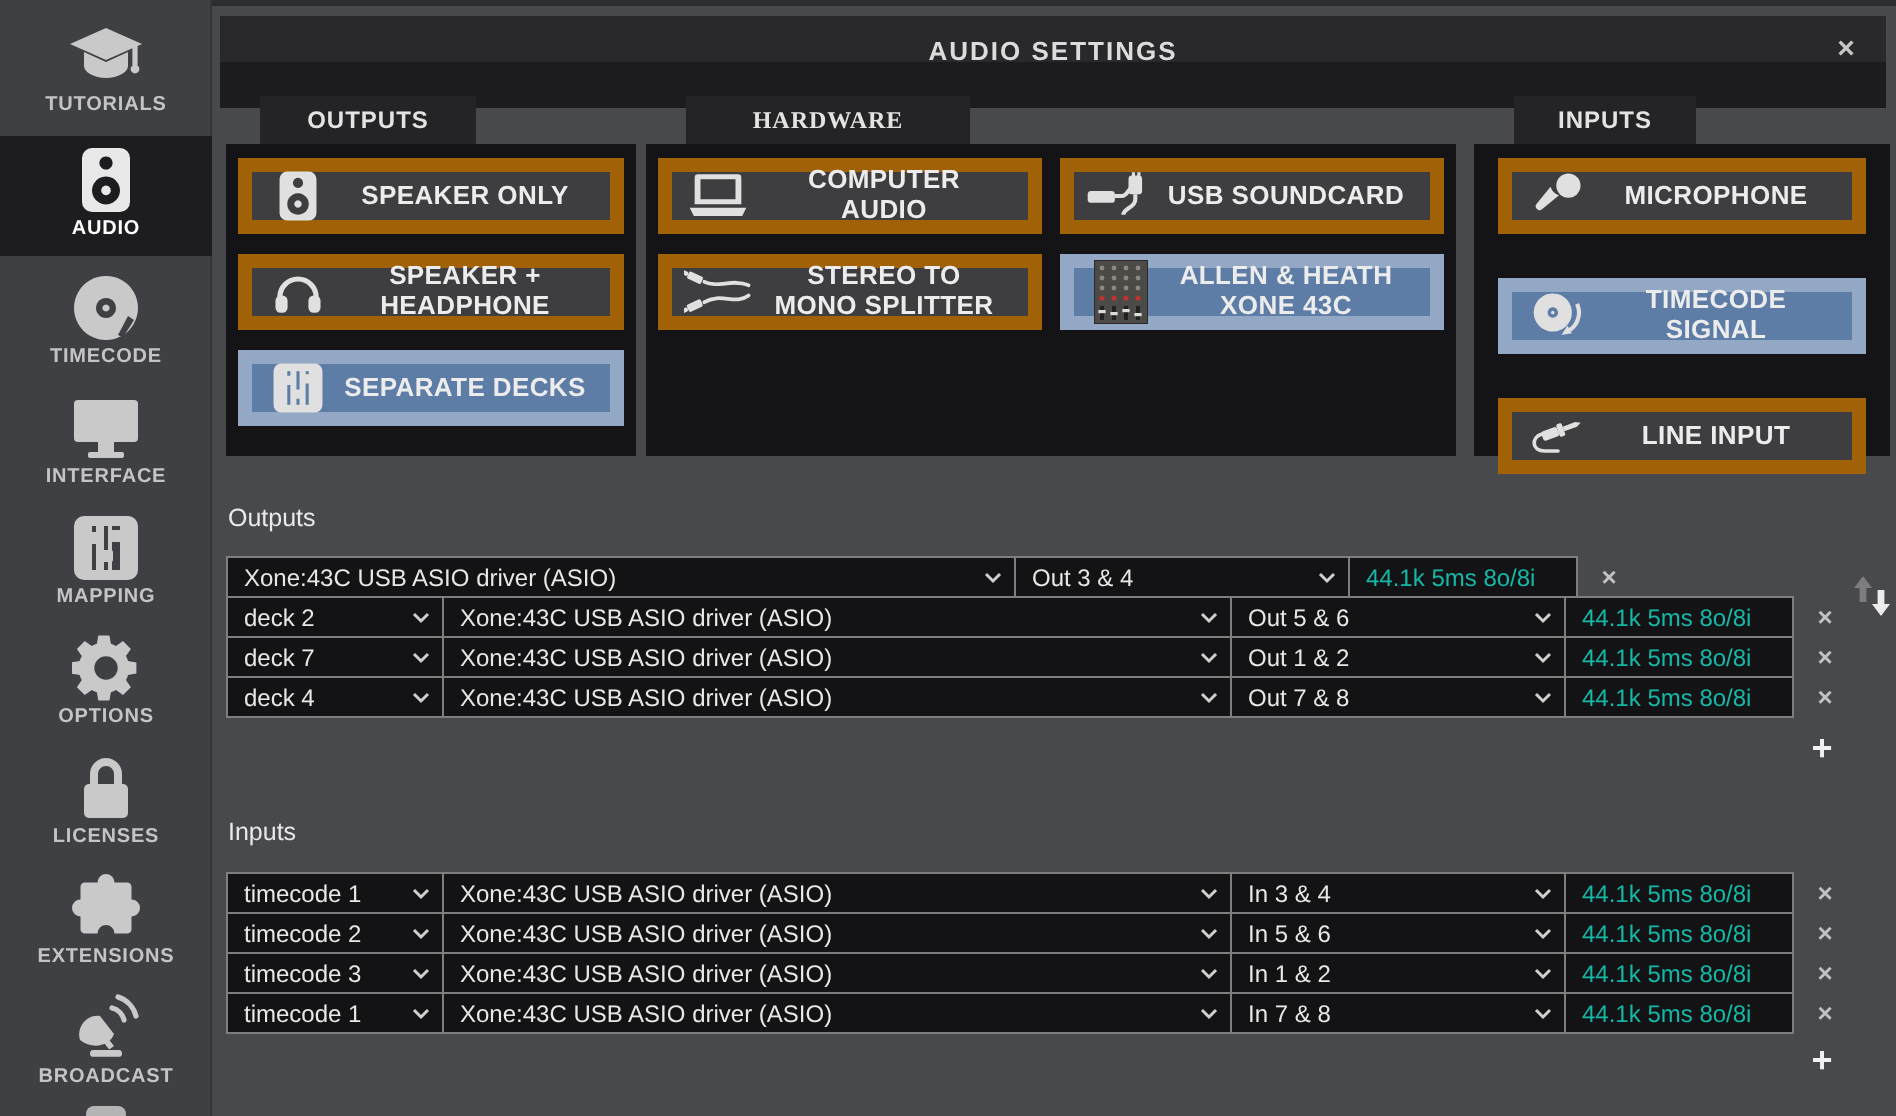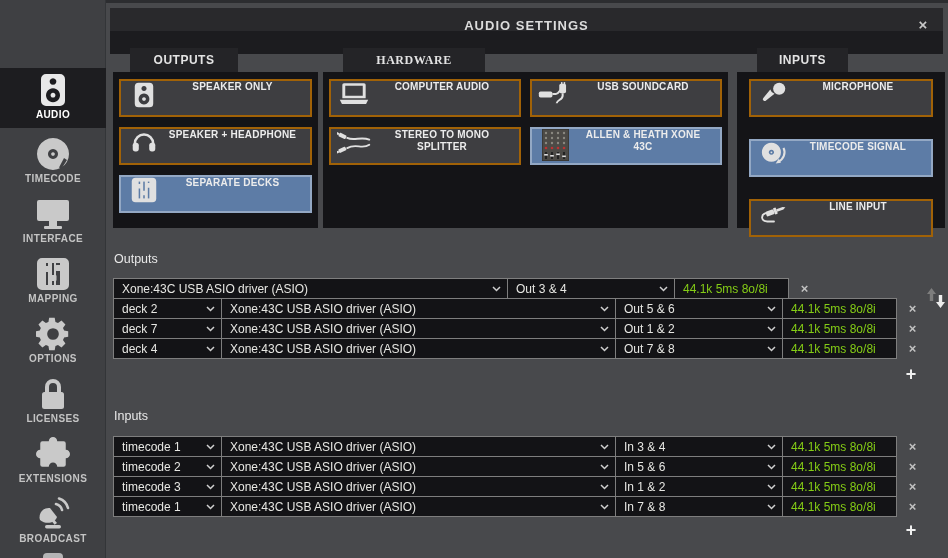--- a/index.html
+++ b/index.html
@@ -31,53 +31,64 @@
     font-weight:bold;letter-spacing:.5px;display:flex;align-items:center;justify-content:center;}
   .tab-outputs{left:130px;width:108px;}
   .tab-hardware{left:343px;width:142px;font-family:Liberation Serif, serif;}
   .tab-inputs{left:757px;width:91px;}
   .panel{position:absolute;top:72px;height:156px;background:#141417;}
   .panel-outputs{left:113px;width:205px;padding:7px 6px;display:flex;flex-direction:column;gap:10px;}
   .panel-hardware{left:323px;width:405px;padding:7px 6px;display:grid;grid-template-columns:1fr 1fr;
     column-gap:9px;row-gap:10px;align-content:start;}
   .panel-inputs{left:737px;width:208px;padding:7px 12px;display:flex;flex-direction:column;gap:22px;}
 
-  .opt-btn{height:38px;flex:none;display:flex;align-items:flex-start;background:#3e3e41;
-    border:2px solid #a16207;color:#ececec;font-size:10px;font-weight:bold;letter-spacing:.2px;cursor:pointer;}
+  .opt-btn{height:38px;flex:none;display:flex;align-items:center;background:#3e3e41;
+    border:7px solid #a16207;color:#ececec;font-size:13px;font-weight:bold;letter-spacing:.2px;cursor:pointer;}
   .opt-btn .bic{width:46px;flex:none;display:flex;align-items:center;justify-content:center;color:#e0e0e0;}
   .opt-btn .blb{flex:1;text-align:center;padding-right:12px;line-height:1.15;}
   .opt-btn.selected{background:#5d7ca6;border-color:#93a8c4;}
 
   
   .tbl-label{position:absolute;left:114px;font-size:12.5px;color:#e9e9e9;}
   .tbl{position:absolute;left:113px;}
   .trow{display:flex;align-items:center;height:21px;margin-top:-1px;}
   .trow:first-child{margin-top:0;}
   .cell{height:21px;background:#131316;border:1px solid #7e7e7e;display:flex;align-items:center;
     padding:0 6px 0 8px;font-size:12px;color:#e7e7e3;margin-left:-1px;cursor:pointer;}
   .cell:first-child{margin-left:0;}
   .c-src{width:109px;}
   .c-drv{width:395px;gap:44px;}
   .c-ch{width:168px;}
-  .c-st{width:115px;cursor:default;color:#84cc16;}
+  .c-st{width:115px;cursor:default;color:#14b8a6;}
   .chev{margin-left:auto;flex:none;display:flex;}
   .row-x{margin-left:8px;width:15px;text-align:center;font-size:13px;font-weight:bold;color:#c2c2c2;
     line-height:21px;cursor:pointer;}
   .add-btn{position:absolute;width:20px;height:20px;text-align:center;line-height:20px;font-size:18px;
     font-weight:bold;color:#f0f0f0;cursor:pointer;}
   .swap-btn{position:absolute;left:925px;top:286px;width:22px;height:24px;cursor:pointer;}
 </style>
 </head>
 <body>
 
 <div class="screen">
   <div class="top-strip"></div>
 
   <div class="sidebar">
 
+    <div class="side-item" style="top:6px">
+      <span class="ic">
+        <svg width="40" height="34" viewBox="0 0 40 34" fill="currentColor">
+            <path d="M20 3 38 11 20 19 2 11Z"></path>
+            <path d="M9 15v7c0 3 5 6 11 6s11-3 11-6v-7l-11 5z"></path>
+            <rect x="33.2" y="11.5" width="2.6" height="10"></rect>
+            <circle cx="34.5" cy="23.5" r="2.2"></circle>
+          </svg>
+      </span>
+      <span class="lb">TUTORIALS</span>
+    </div>
 
     <div class="side-item active" style="top:68px">
       <span class="ic">
         <svg width="26" height="34" viewBox="0 0 26 34" fill="currentColor">
             <path fill-rule="evenodd" d="M6 1h14a5 5 0 0 1 5 5v22a5 5 0 0 1-5 5H6a5 5 0 0 1-5-5V6a5 5 0 0 1 5-5Zm7 4.2a3.3 3.3 0 1 0 .001 0Zm0 10a7 7 0 1 0 .001 0Zm0 4.6a2.4 2.4 0 1 1-.001 0Z"></path>
           </svg>
       </span>
       <span class="lb">AUDIO</span>
     </div>
 

